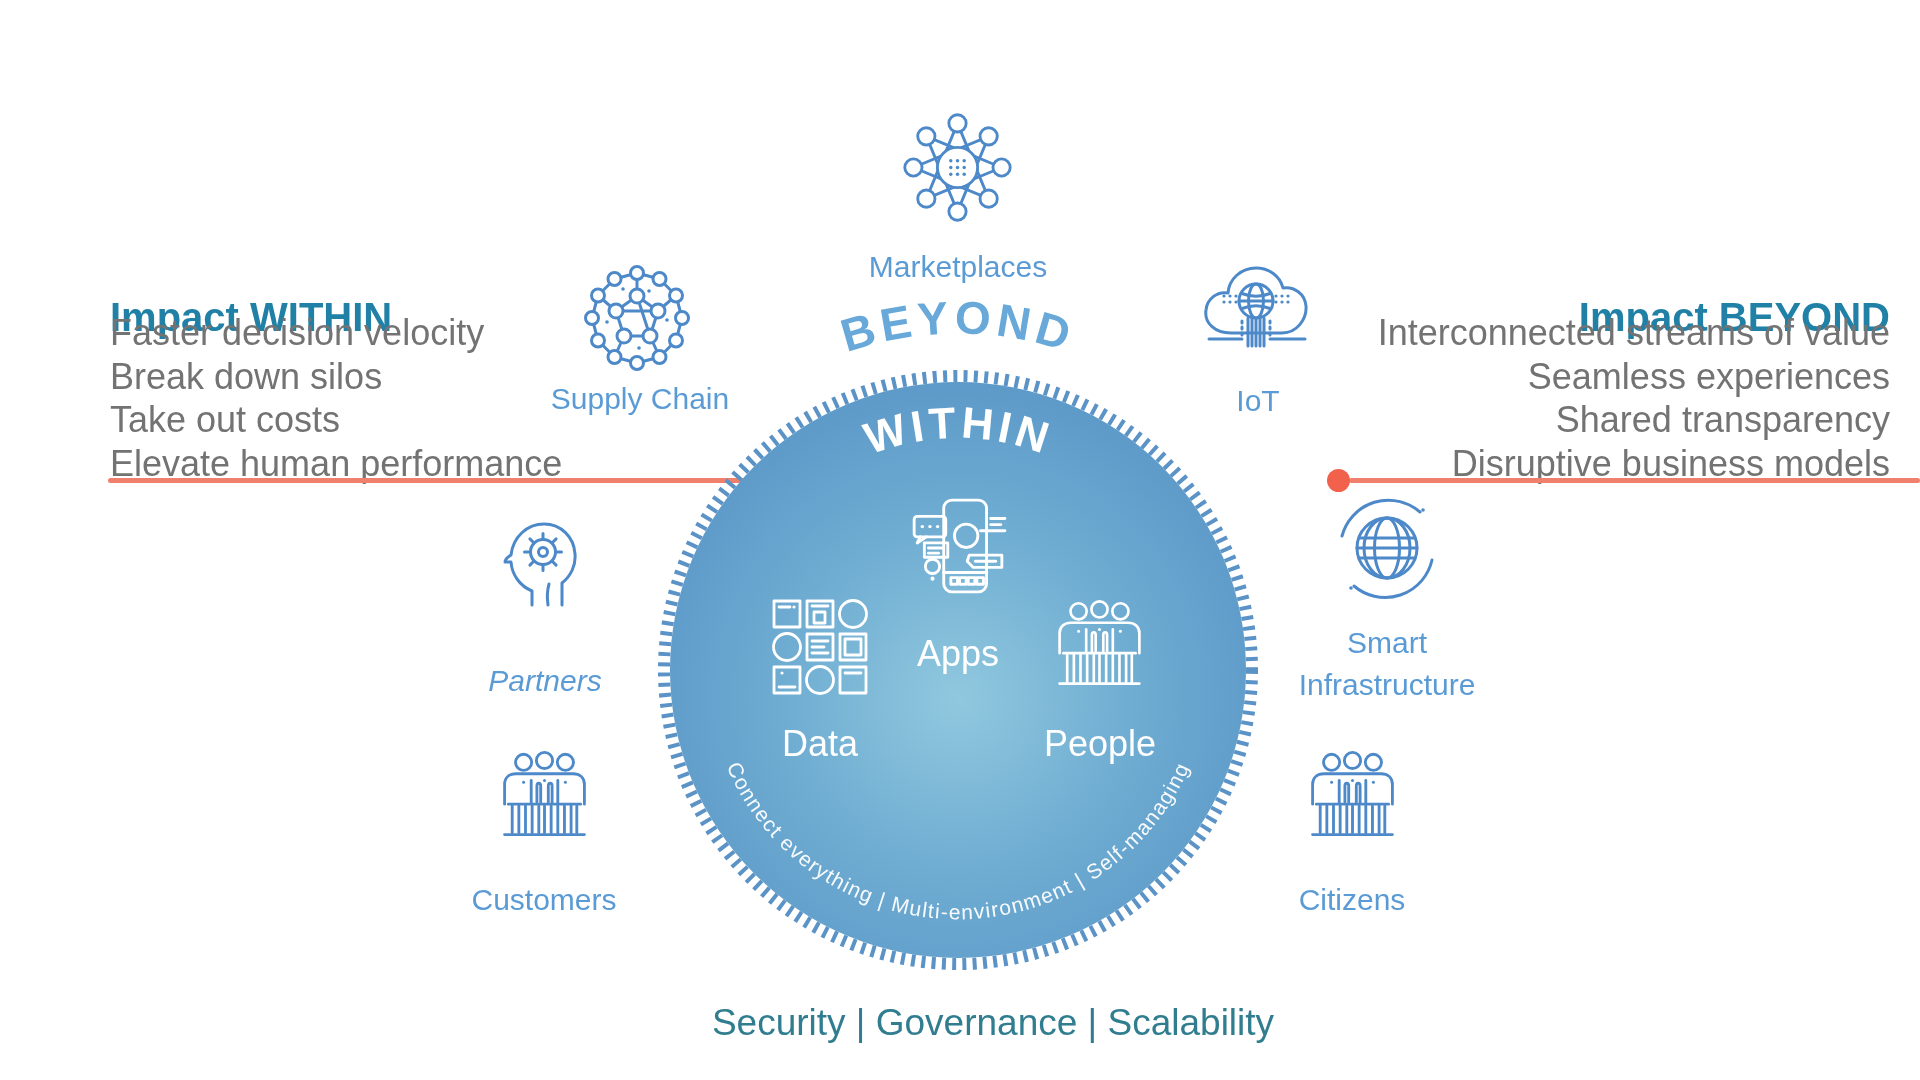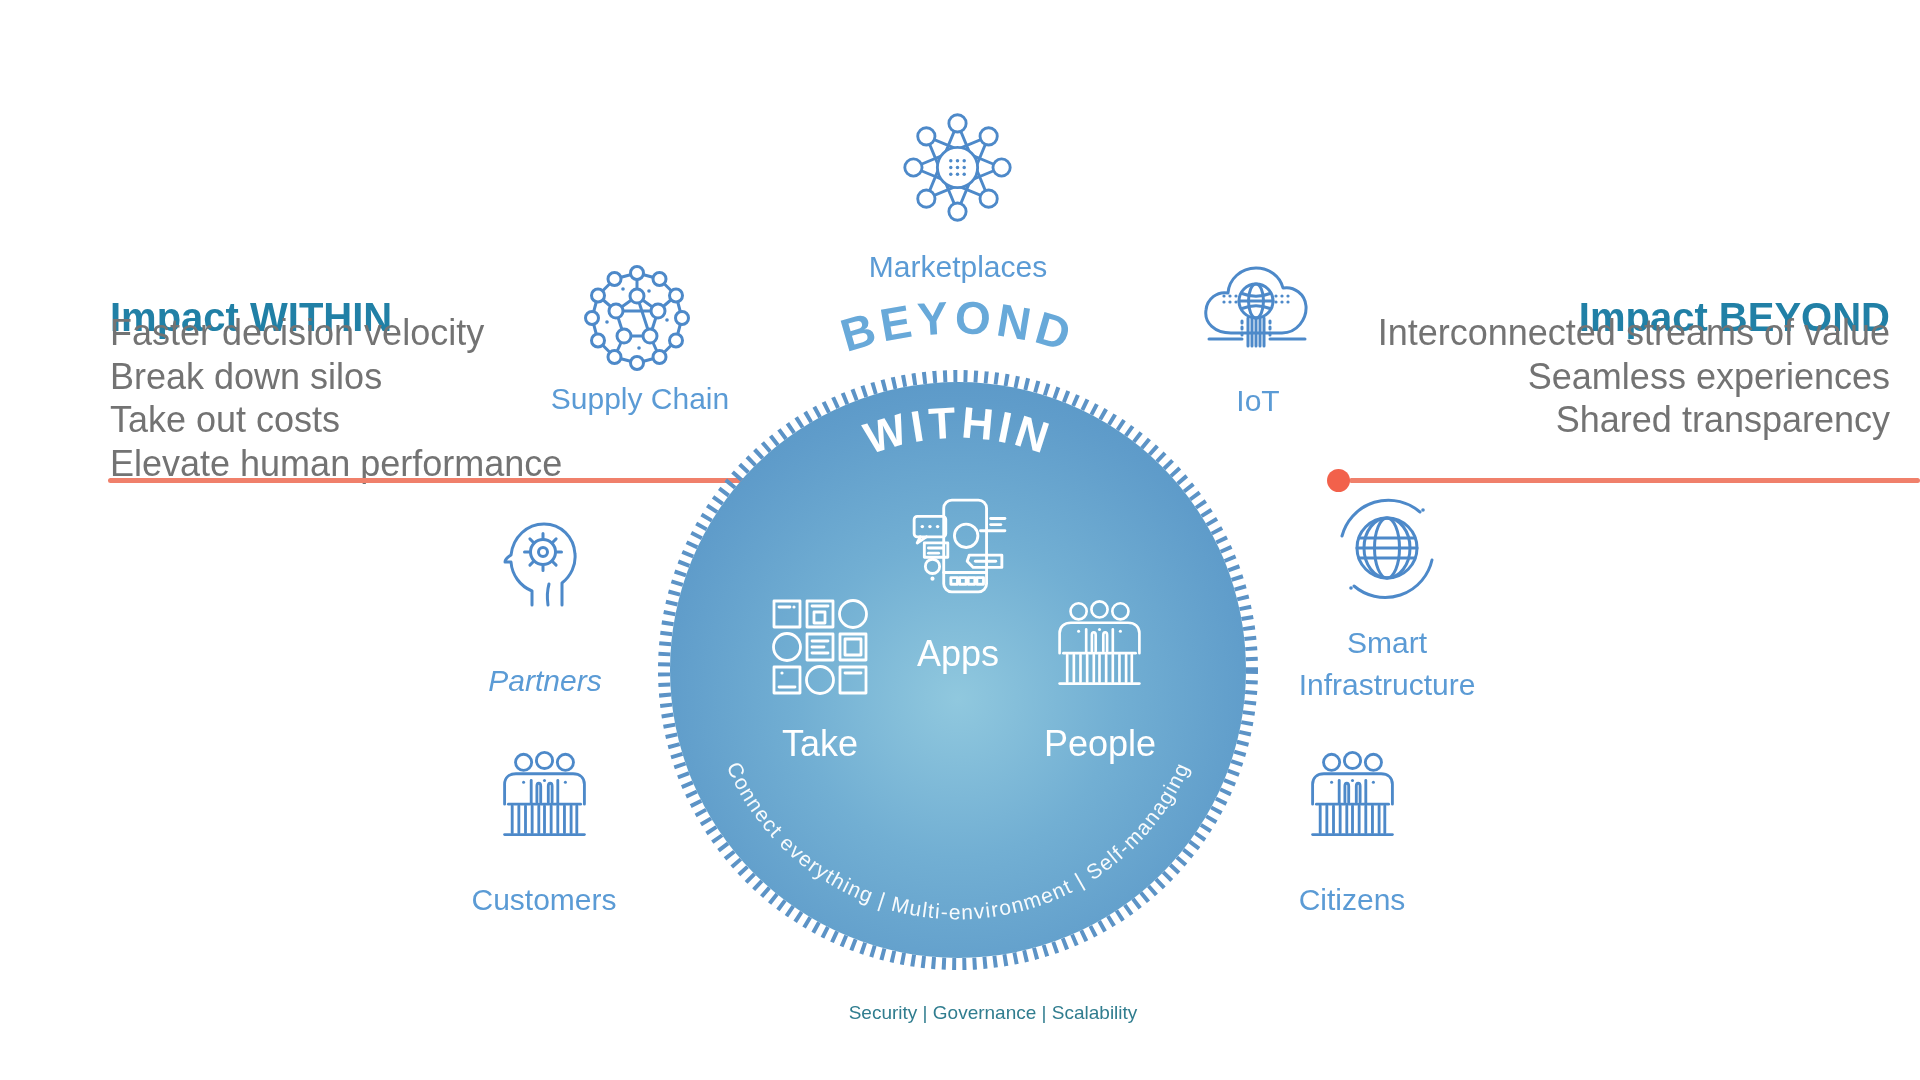--- a/index.html
+++ b/index.html
@@ -30,21 +30,21 @@
 
   .sat-label { position:absolute; font-size:30px; color:#5B9BD5; text-align:center; }
   .inner-label { position:absolute; font-size:36px; color:#ffffff; text-align:center; }
 
   
   .main-svg text { font-family:"Liberation Sans", sans-serif; }
   .t-beyond { font-size:46px; font-weight:700; fill:#68A9D9; letter-spacing:5px; }
   .t-within { font-size:44px; font-weight:700; fill:#ffffff; letter-spacing:4px; }
   .t-rim    { font-size:21px; fill:rgba(255,255,255,0.95); letter-spacing:1.3px; }
 
-  .footer-caption { position:absolute; font-size:19px; color:#307D8F; white-space:nowrap; transform:translateX(-50%); }
+  .footer-caption { position:absolute; font-size:37px; color:#307D8F; white-space:nowrap; transform:translateX(-50%); }
 </style>
 </head>
 <body>
 
 <div class="stage">
 
   <h2 class="impact-heading" style="left:110px; top:264px;">Impact WITHIN</h2>
   <div class="impact-list" style="left:110px; top:311px;">
     <div>Faster decision velocity</div>
     <div>Break down silos</div>
@@ -52,20 +52,21 @@
     <div>Elevate human performance</div>
   </div>
   <div class="connector-line" style="left:108px; top:478px; width:734px;"></div>
   <div class="connector-dot" style="left:831px; top:469px;"></div>
 
   <h2 class="impact-heading panel-right" style="right:30px; top:264px;">Impact BEYOND</h2>
   <div class="impact-list panel-right" style="right:30px; top:311px;">
     <div>Interconnected streams of value</div>
     <div>Seamless experiences</div>
     <div>Shared transparency</div>
+    <div>Disruptive business models</div>
   </div>
   <div class="connector-line" style="left:1349px; top:478px; width:571px;"></div>
   <div class="connector-dot" style="left:1327px; top:469px;"></div>
 
   <svg class="abs main-svg" style="left:578px; top:268px;" width="760" height="800" viewBox="0 0 760 800">
     <defs>
       <radialGradient id="cg" cx="50%" cy="55%" r="72%">
         <stop offset="0%" stop-color="#90C8DE"></stop>
         <stop offset="38%" stop-color="#72AFD3"></stop>
         <stop offset="72%" stop-color="#5F9CCA"></stop>
@@ -133,21 +134,21 @@
       <rect x="70" y="37" width="26" height="26"></rect>
         <rect x="75" y="42" width="16" height="16"></rect>
       <rect x="4" y="70" width="26" height="26"></rect>
         <path d="M 9 90 H 25"></path>
         <circle class="f" cx="12" cy="76" r="1.6"></circle>
       <circle cx="50" cy="83" r="13.5"></circle>
       <rect x="70" y="70" width="26" height="26"></rect>
         <path d="M 75 76 H 91"></path>
     </svg>
   </div>
-  <div class="inner-label" style="left:740px; top:723px; width:160px;">Take</div>
+  <div class="inner-label" style="left:740px; top:723px; width:160px;">Data</div>
 
   <div class="icon icon-white" style="left:1047px; top:599px; width:105px; height:95px;">
     <svg viewBox="0 0 110 100">
       <circle cx="33" cy="13" r="8.5"></circle>
         <circle cx="55" cy="11" r="8.5"></circle>
         <circle cx="77" cy="13" r="8.5"></circle>
       <path d="M 13 57 V 36 C 13 29 18 25 25 25 H 85 C 92 25 97 29 97 36 V 57"></path>
       <path d="M 41 55 V 32"></path>
         <path d="M 69 55 V 32"></path>
       <path d="M 47 55 V 38 C 47 34 51 34 51 38 V 55"></path>

